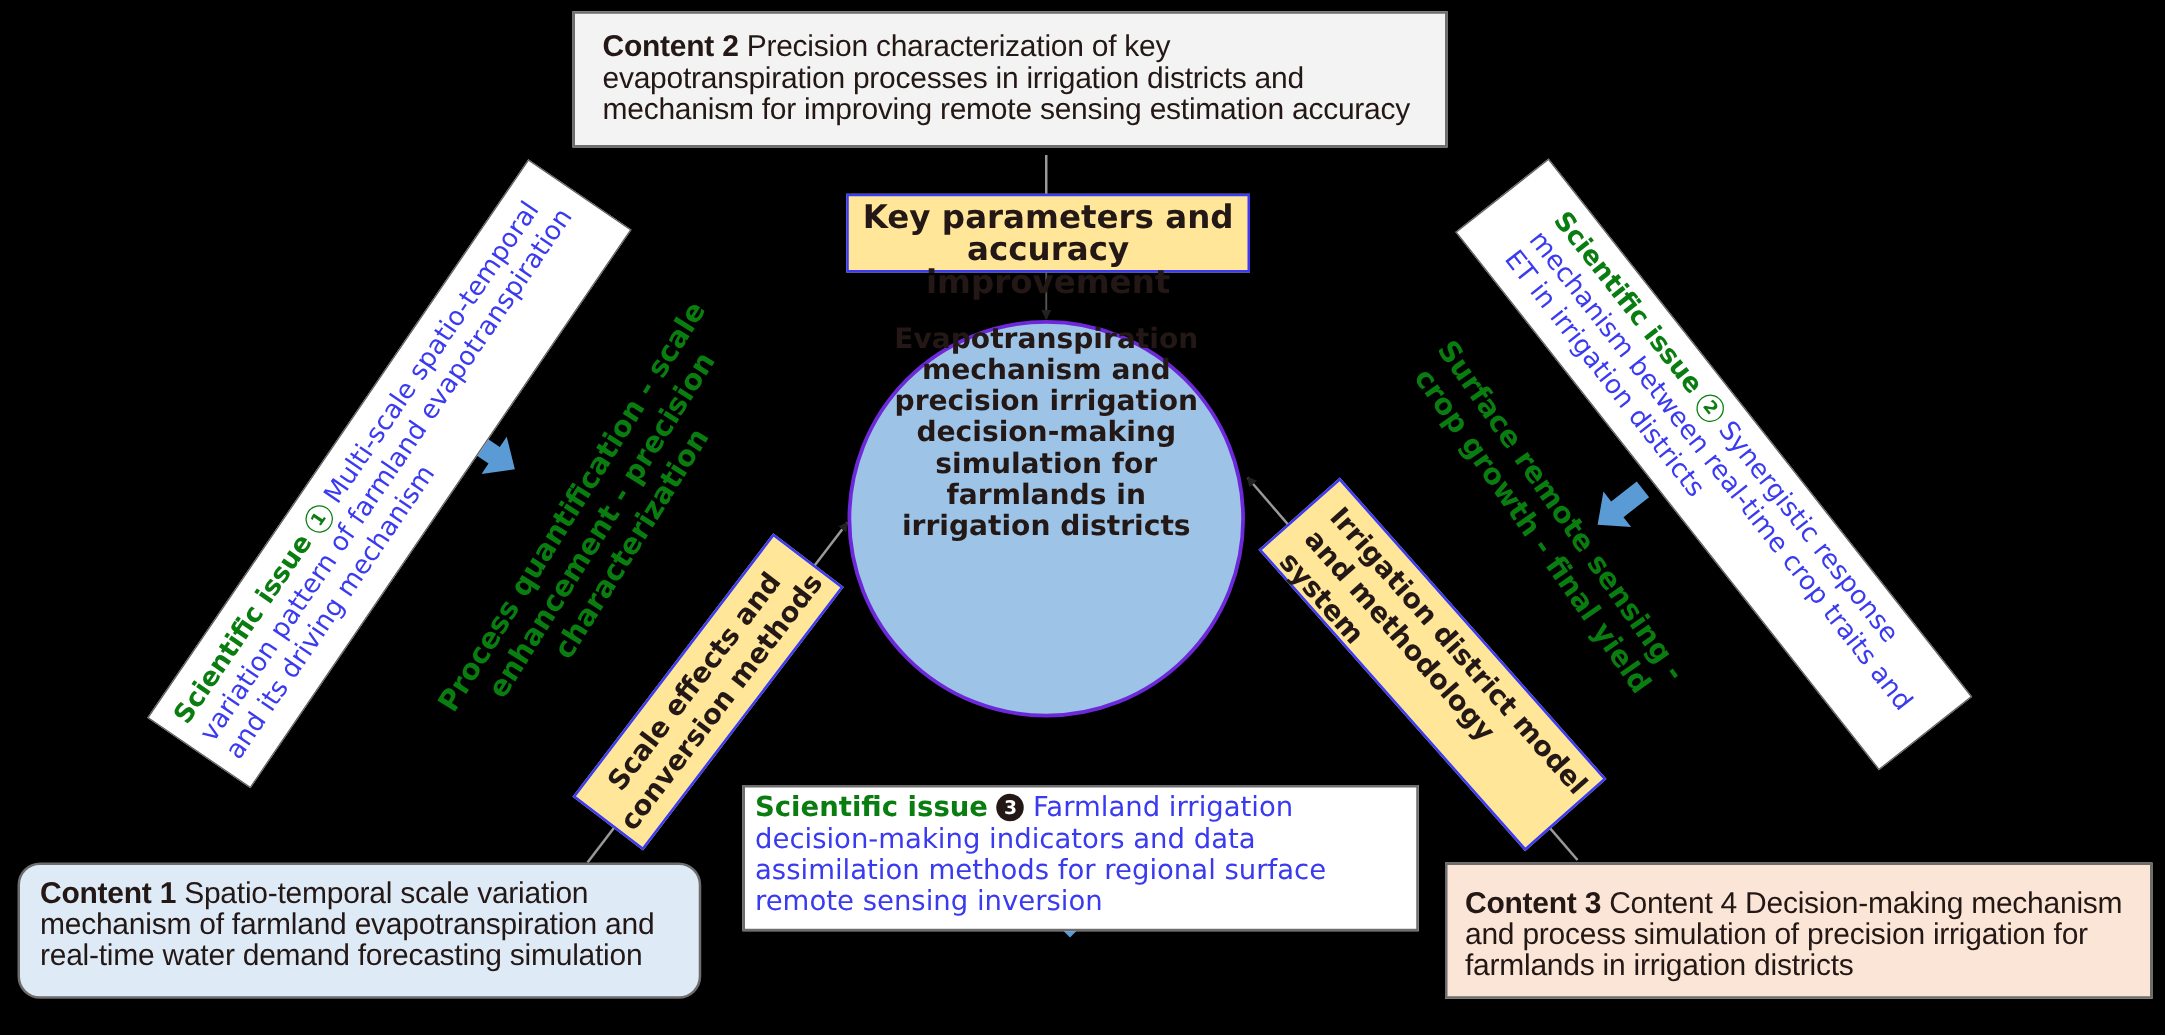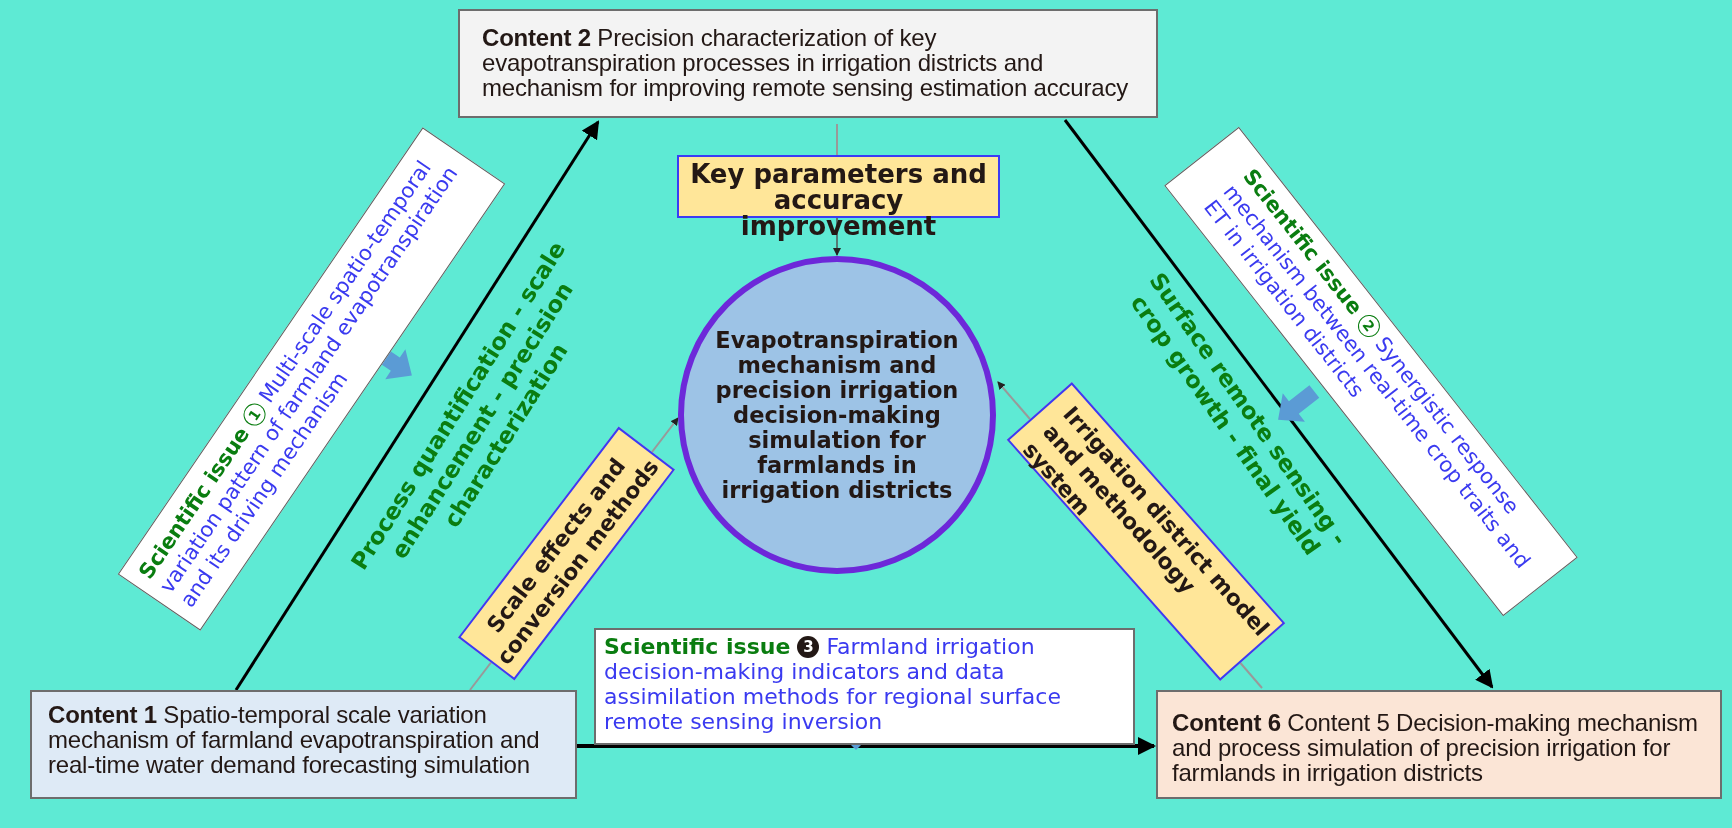--- a/index.html
+++ b/index.html
@@ -1,23 +1,23 @@
 <!DOCTYPE html>
 <html><head>
 <meta charset="utf-8">
 <style>
   html, body { margin:0; padding:0; background:#ffffff; }
-  #canvas { position:relative; width:1732px; height:828px; overflow:hidden; background:#5eead4;
+  #canvas { position:relative; width:1732px; height:828px; overflow:hidden; background:#000000;
     font-family:"Liberation Sans", "DejaVu Sans", sans-serif; color:#231815; }
   svg#lines { position:absolute; left:0; top:0; width:1732px; height:828px; }
   .box { position:absolute; box-sizing:border-box; border:2px solid #6d6d6d; }
   .content-box { font-size:24px; line-height:25px; padding:10px 16px; letter-spacing:-0.2px; }
   .content-box .bold { font-weight:bold; }
   #content2 { left:458px; top:9px; width:700px; height:109px; background:#f3f3f3; padding:14px 22px; }
-  #content1 { left:30px; top:690px; width:547px; height:109px; background:#deeaf6; padding:10px 16px; }
+  #content1 { left:14px; top:690px; width:547px; height:109px; background:#deeaf6; padding:10px 16px;border-radius:18px; }
   #content3 { left:1156px; top:690px; width:566px; height:109px; background:#fbe5d6; padding:18px 14px; }
   .yellow { position:absolute; box-sizing:border-box; background:#ffe699; border:2px solid #3b3bf5;
     font-weight:bold; font-family:"DejaVu Sans", sans-serif; color:#231815; text-align:center; }
   #keyparams { left:677px; top:155px; width:323px; height:63px; font-size:26px; line-height:26px; padding-top:4px; }
   .rot { position:absolute; transform-origin:50% 50%; box-sizing:border-box; }
   #scale-box { left:434px; top:518px; width:265px; height:71px; transform:rotate(-52.7deg);
     font-size:22px; line-height:27px; padding-top:7px; }
   #irrig-box { left:985px; top:488px; width:322px; height:87px; transform:rotate(48.5deg);
     font-size:22px; line-height:27px; padding-top:6px; text-align:left; padding-left:16px; }
   .issue-rot { position:absolute; box-sizing:border-box; background:#ffffff; border:1.5px solid #5f5f5f;
@@ -31,21 +31,21 @@
     border:2px solid #6d6d6d; background:#fff; padding:4px 8px; font-family:"DejaVu Sans", sans-serif;
     font-size:22px; line-height:25px; color:#3a3af0;margin-top:37px; }
   #issue3 .num3 { display:inline-block; width:22px; height:22px; border-radius:50%; background:#231815; color:#fff;
     font-size:15px; line-height:22px; text-align:center; font-weight:bold; vertical-align:2px; }
   .green-label { position:absolute; box-sizing:border-box; color:#0a7d10; font-weight:bold;
     font-family:"DejaVu Sans", sans-serif; font-size:23px; line-height:28px; text-align:center; white-space:nowrap; }
   #label1 { left:250px; top:385px; width:440px; height:56px; transform:rotate(-58deg); }
   #label2 { left:1057px; top:389px; width:360px; height:56px; transform:rotate(55deg); }
   #label3 { left:590px; top:758px; width:560px; height:56px; font-size:23px; }
   #circle { position:absolute; left:678px; top:256px; width:318px; height:318px; border-radius:50%;
-    background:#9dc3e6; border:6px solid #6d28d9; box-sizing:border-box; display:flex; align-items:center; justify-content:center; }
+    background:#9dc3e6; border:3px solid #6d28d9; box-sizing:border-box; display:flex; justify-content:center; }
   #circle-text { font-family:"DejaVu Sans", sans-serif; font-weight:bold; font-size:22.5px; line-height:25px;
     text-align:center; color:#231815; width:270px; }
 </style>
 </head>
 <body>
 
 <div id="canvas">
 
   <svg id="lines" viewBox="0 0 1732 828">
     <defs>
@@ -121,17 +121,17 @@
     <span>Farmland irrigation decision-making indicators and data assimilation methods for regional surface remote sensing inversion</span>
   </div>
 
 
   <div id="content1" class="box content-box">
     <span class="bold">Content 1</span>
     <span>Spatio-temporal scale variation mechanism of farmland evapotranspiration and real-time water demand forecasting simulation</span>
   </div>
 
   <div id="content3" class="box content-box">
-    <span class="bold">Content 6</span>
-    <span>Content 5 Decision-making mechanism and process simulation of precision irrigation for farmlands in irrigation districts</span>
+    <span class="bold">Content 3</span>
+    <span>Content 4 Decision-making mechanism and process simulation of precision irrigation for farmlands in irrigation districts</span>
   </div>
 
 </div>
 
 </body></html>

